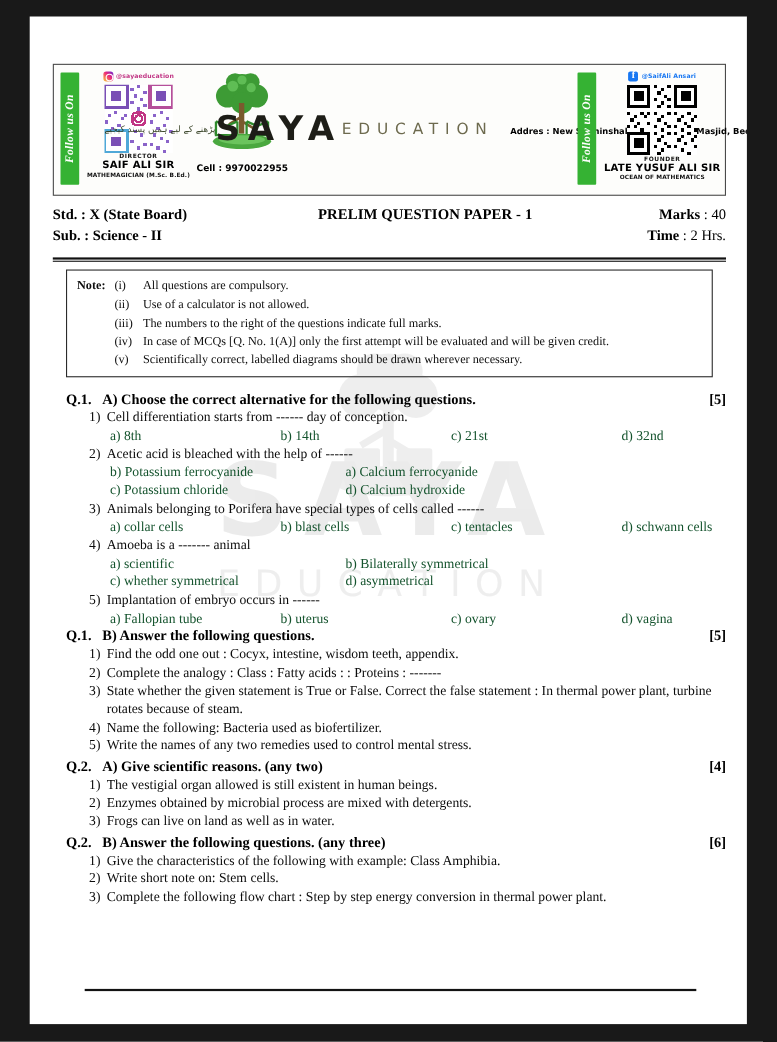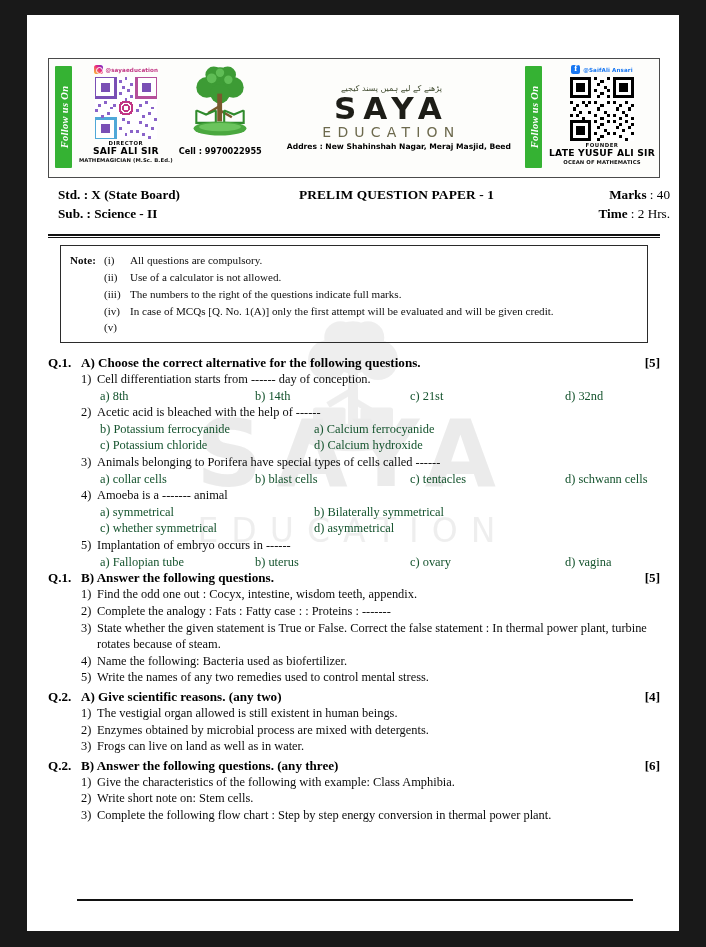--- a/index.html
+++ b/index.html
@@ -132,21 +132,21 @@
 
   .tree-block { flex: 0 0 auto; padding: 4px 2px 2px; text-align:center; }
   .cell-txt {
     font-family: "DejaVu Sans", sans-serif;
     font-size: 8.2px; font-weight: 700; color:#000; margin-top:1px;
     white-space: nowrap;
   }
 
   .logo-block {
     flex: 1 1 auto;
-    display: flex; flex-direction: column;
+    display: flex; flex-direction: row;
     align-items: center; justify-content: center;
     padding: 2px 2px 3px;
     min-width: 0;
   }
   .urdu-line {
     font-family: "DejaVu Sans", sans-serif;
     font-size: 8px; color:#2e3a1c; direction: rtl;
     white-space: nowrap; margin-bottom: 1px; opacity:.92;
   }
   .saya-word {
@@ -161,21 +161,21 @@
   }
   .addr-txt {
     font-family: "DejaVu Sans", sans-serif;
     font-size: 7.6px; font-weight: 700; color:#000; margin-top:3px;
     white-space: nowrap;
     margin-left: 15px;
   }
 
   
   .infobar {
-    position: absolute; left: 31px; top: 172px; width: 612px;
+    position: absolute; left: 21px; top: 172px; width: 612px;
     z-index: 2;
   }
   .info-row { display: flex; align-items: baseline; font-size: 13.2px; }
   .info-row + .info-row { margin-top: 3px; }
   .info-left { width: 215px; font-weight: 700; color:#000; }
   .info-center { flex: 1 1 auto; text-align: center; font-weight: 700; font-size: 13.4px; letter-spacing: .1px; }
   .info-right { width: 150px; text-align: right; padding-left: 24px; font-weight: 700; }
   .info-right .norm { font-weight: 400; }
 
   .dblrule { position:absolute; left:21px; top:219px; width:612px; z-index:2; }
@@ -191,21 +191,21 @@
     z-index: 2; background: transparent;
   }
   .note-line { display: flex; font-size: 11.1px; line-height: 1.52; color:#0d0d0d; }
   .note-lbl { width: 34px; font-weight: 700; flex: 0 0 auto; }
   .note-num { width: 26px; flex: 0 0 auto; text-align: left; }
   .note-txt { flex: 1 1 auto; }
 
   
   .qbody { position:absolute; left:21px; top:340px; width:612px; z-index:2; }
 
-  .qhead { display:flex; align-items:center; font-weight:700; font-size:13.1px; color:#000; }
+  .qhead { display:flex; align-items:center; font-weight:700; font-size:13.1px; color:#000;margin-left:12px; }
   .qhead .qh-id { width: 33px; flex:0 0 auto; }
   .qhead .qh-txt { flex:1 1 auto; }
   .qhead .qh-marks { width: 26px; text-align:right; flex:0 0 auto; }
 
   .sub { display:flex; font-size: 12.4px; line-height: 1.34; color:#0b0b0b; padding-left: 33px; }
   .sub .s-num { width: 16px; flex:0 0 auto; }
   .sub .s-txt { flex:1 1 auto; }
 
   .opts { display:flex; font-size: 12.4px; line-height:1.34; padding-left: 52px; color:#14532d; }
   .opts .op { flex:0 0 auto; }
@@ -470,20 +470,21 @@
       <div class="note-txt">The numbers to the right of the questions indicate full marks.</div>
     </div>
     <div class="note-line">
       <div class="note-lbl"></div>
       <div class="note-num">(iv)</div>
       <div class="note-txt">In case of MCQs [Q. No. 1(A)] only the first attempt will be evaluated and will be given credit.</div>
     </div>
     <div class="note-line">
       <div class="note-lbl"></div>
       <div class="note-num">(v)</div>
+      <div class="note-txt">Scientifically correct, labelled diagrams should be drawn wherever necessary.</div>
     </div>
   </div>
 
   <div class="qbody">
 
     <div class="qhead">
       <span class="qh-id">Q.1.</span>
       <span class="qh-txt">A) Choose the correct alternative for the following questions.</span>
       <span class="qh-marks">[5]</span>
     </div>
@@ -521,21 +522,21 @@
       <span class="op">b) blast cells</span>
       <span class="op">c) tentacles</span>
       <span class="op">d) schwann cells</span>
     </div>
 
     <div class="sub">
       <span class="s-num">4)</span>
       <span class="s-txt">Amoeba is a ------- animal</span>
     </div>
     <div class="opts c2">
-      <span class="op">a) symmetrical</span>
+      <span class="op">a) scientific</span>
       <span class="op">b) Bilaterally symmetrical</span>
     </div>
     <div class="opts c2">
       <span class="op">c) whether symmetrical</span>
       <span class="op">d)  asymmetrical</span>
     </div>
 
     <div class="sub">
       <span class="s-num">5)</span>
       <span class="s-txt">Implantation of embryo occurs in ------</span>
@@ -551,21 +552,21 @@
       <span class="qh-id">Q.1.</span>
       <span class="qh-txt">B) Answer the following questions.</span>
       <span class="qh-marks">[5]</span>
     </div>
     <div class="sub">
       <span class="s-num">1)</span>
       <span class="s-txt">Find the odd one out : Cocyx, intestine, wisdom teeth, appendix.</span>
     </div>
     <div class="sub">
       <span class="s-num">2)</span>
-      <span class="s-txt">Complete the analogy : Fats : Fatty case : : Proteins : -------</span>
+      <span class="s-txt">Complete the analogy : Class : Fatty acids : : Proteins : -------</span>
     </div>
     <div class="sub">
       <span class="s-num">3)</span>
       <span class="s-txt">State whether the given statement is True or False. Correct the false statement : In thermal power plant, turbine rotates because of steam.</span>
     </div>
     <div class="sub">
       <span class="s-num">4)</span>
       <span class="s-txt">Name the following: Bacteria used as biofertilizer.</span>
     </div>
     <div class="sub">

